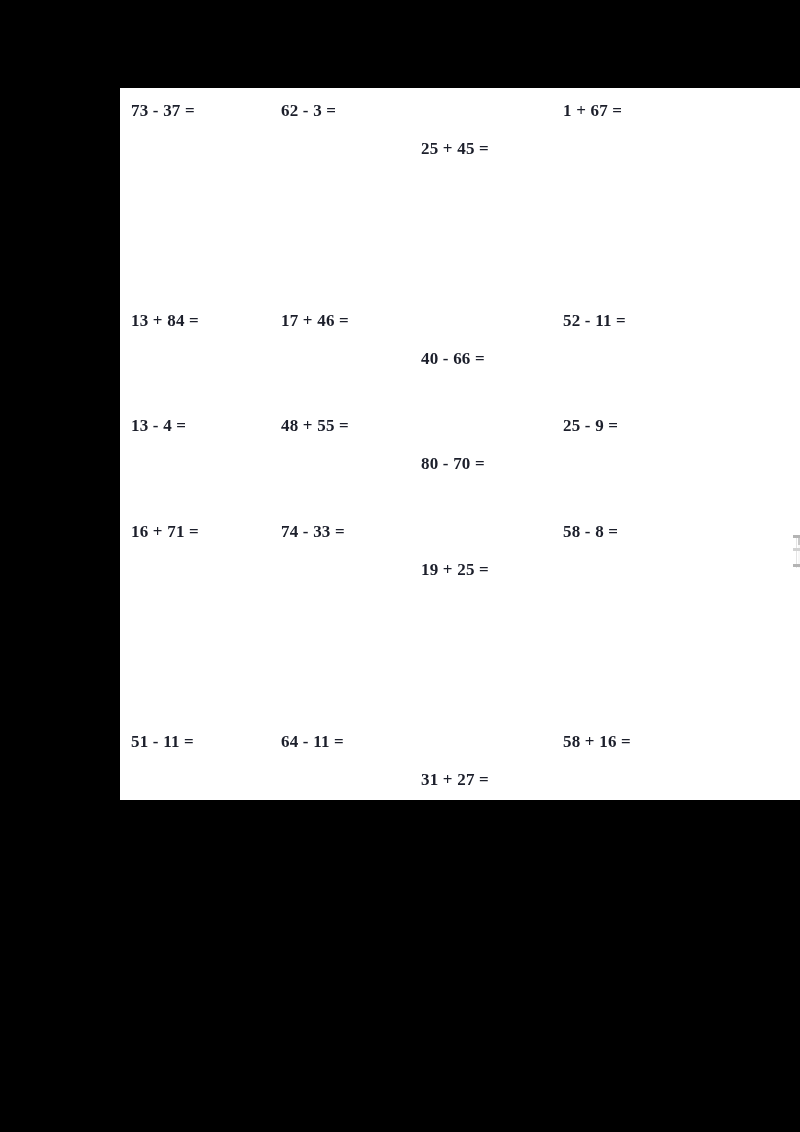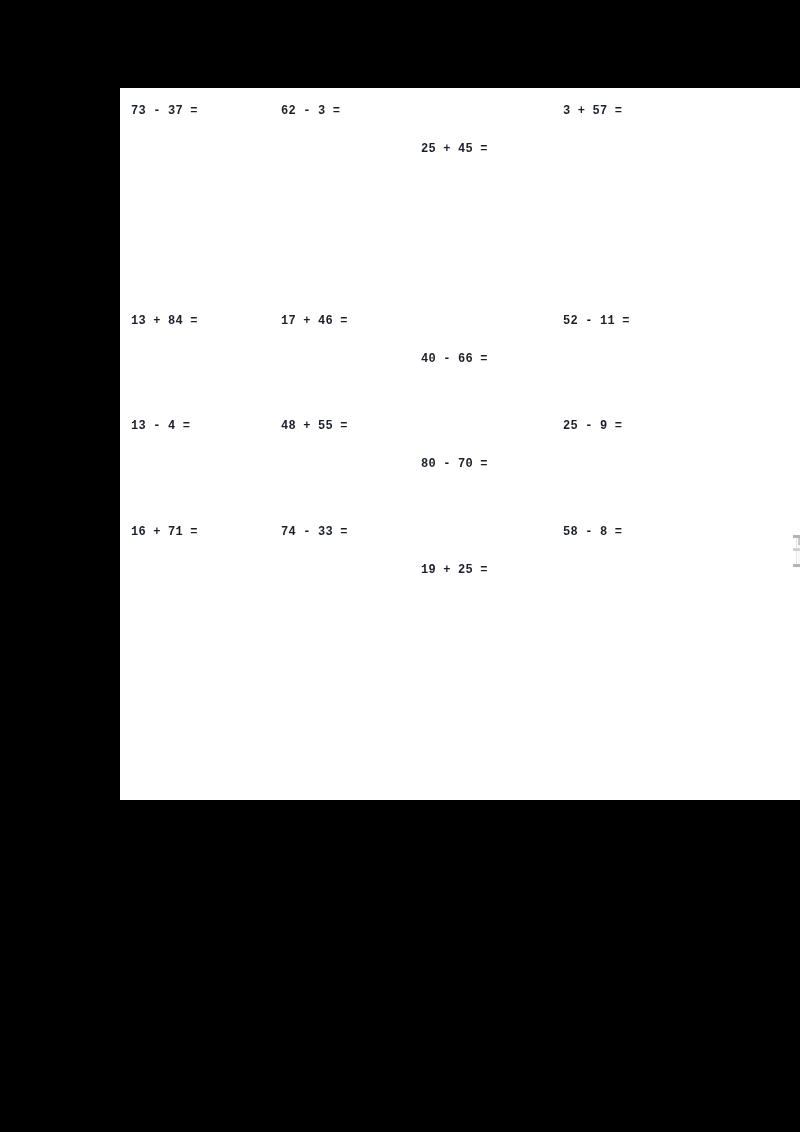--- a/index.html
+++ b/index.html
@@ -38,22 +38,22 @@
     position: absolute;
     left: 0;
     width: 100%;
     height: 26px;
   }
 
   .problem-cell {
     position: absolute;
     top: 0;
     white-space: nowrap;
-    font-family: Liberation Mono, monospace;
-    font-size: 12px;
+    font-family: Liberation Serif, serif;
+    font-size: 17px;
     font-weight: 700;
     letter-spacing: 0.2px;
     color: #1c1f2b;
     line-height: 26px;
   }
 
   
   .col-0 { left: 11px; }
   .col-1 { left: 161px; }
   .col-2 { left: 301px; margin-top: 38px; }
@@ -115,21 +115,21 @@
 <body>
 
 <div id="worksheet-page">
 
   <div id="problem-grid">
 
     <div class="problem-row row-0">
       <span class="problem-cell col-0">73 - 37 =</span>
       <span class="problem-cell col-1">62 - 3 =</span>
       <span class="problem-cell col-2">25 + 45 =</span>
-      <span class="problem-cell col-3">3 + 57 =</span>
+      <span class="problem-cell col-3">1 + 67 =</span>
     </div>
 
 
     <div class="problem-row row-2">
       <span class="problem-cell col-0">13 + 84 =</span>
       <span class="problem-cell col-1">17 + 46 =</span>
       <span class="problem-cell col-2">40 - 66 =</span>
       <span class="problem-cell col-3">52 - 11 =</span>
     </div>
 
@@ -141,20 +141,26 @@
     </div>
 
     <div class="problem-row row-4">
       <span class="problem-cell col-0">16 + 71 =</span>
       <span class="problem-cell col-1">74 - 33 =</span>
       <span class="problem-cell col-2">19 + 25 =</span>
       <span class="problem-cell col-3">58 - 8 =</span>
     </div>
 
 
+    <div class="problem-row row-6">
+      <span class="problem-cell col-0">51 - 11 =</span>
+      <span class="problem-cell col-1">64 - 11 =</span>
+      <span class="problem-cell col-2">31 + 27 =</span>
+      <span class="problem-cell col-3">58 + 16 =</span>
+    </div>
 
   </div>
 
   <div id="popup-artifact">
     <div id="popup-artifact-body"></div>
     <div id="popup-artifact-titlebar"></div>
     <div id="artifact-edge"></div>
     <div class="artifact-tick" id="artifact-tick-top"></div>
     <div class="artifact-tick" id="artifact-tick-mid"></div>
     <div class="artifact-tick" id="artifact-tick-bottom"></div>

